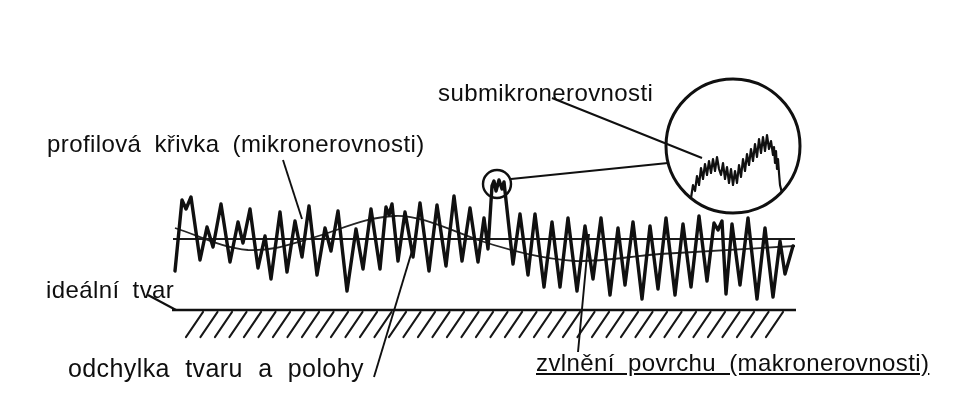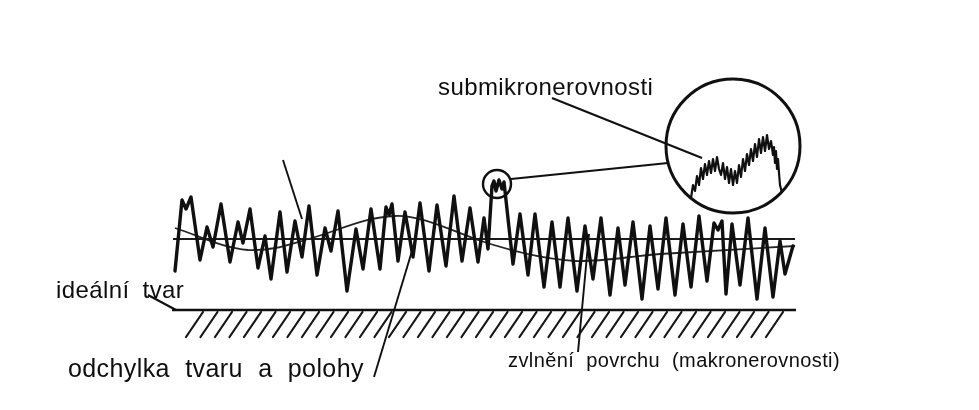--- a/index.html
+++ b/index.html
@@ -14,24 +14,24 @@
   .label{
     position:absolute;
     color:#0e0e0e;
     white-space:nowrap;
     letter-spacing:0.4px;
     word-spacing:6px;
     line-height:1.05;
     font-family:"Liberation Sans", sans-serif;
   }
   .lbl-profile   {left:47px;  top:131px; font-size:24px;}
-  .lbl-submicro  {left:438px; top:74px;  font-size:24px;}
-  .lbl-ideal     {left:56px;  top:277px; font-size:24px;}
+  .lbl-submicro  {left:438px; top:80px;  font-size:24px;}
+  .lbl-ideal     {left:46px;  top:277px; font-size:24px;}
   .lbl-deviation {left:68px;  top:355px; font-size:25px; word-spacing:8px;text-align:right;}
-  .lbl-waviness  {left:508px; top:350px; font-size:20px;}
+  .lbl-waviness  {left:536px; top:350px; font-size:24px;text-decoration:underline;}
 </style>
 </head>
 <body>
 
 <div class="stage">
 
   <svg width="979" height="410" viewBox="0 0 979 410">
 
     <path d="M 173,239 H 795" fill="none" stroke="#1b1b1b" stroke-width="2"></path>
 
@@ -120,17 +120,18 @@
              707,175 709,161 711,173 713,159 715,171 717,157 719,169 721,175
              723,163 725,179 727,167 729,183 731,169 733,185 735,171 737,183
              739,165 741,177 743,159 745,171 747,154 749,165 751,149 753,161
              755,144 757,157 759,139 761,153 763,137 765,151 767,135 769,149
              771,141 773,155 774,147 775,163 776,151 777,169 778,159 779,173
              780,185 782,193"></path>
 
     <circle cx="497" cy="184" r="14" fill="none" stroke="#101010" stroke-width="2.4"></circle>
   </svg>
 
+  <div class="label lbl-profile">profilová křivka (mikronerovnosti)</div>
   <div class="label lbl-submicro">submikronerovnosti</div>
   <div class="label lbl-ideal">ideální tvar</div>
   <div class="label lbl-deviation">odchylka tvaru a polohy</div>
   <div class="label lbl-waviness">zvlnění povrchu (makronerovnosti)</div>
 </div>
 
 </body></html>

